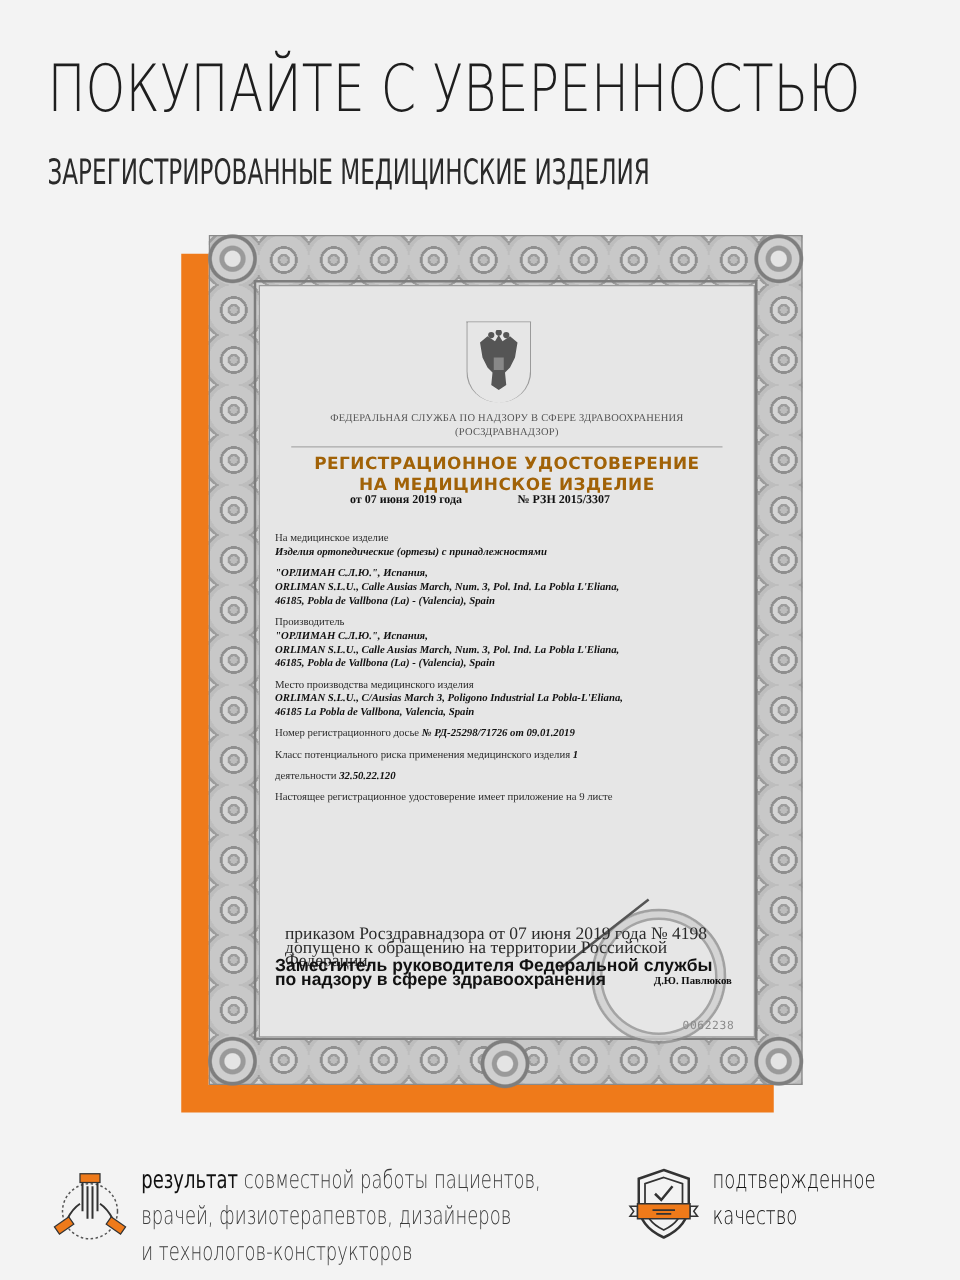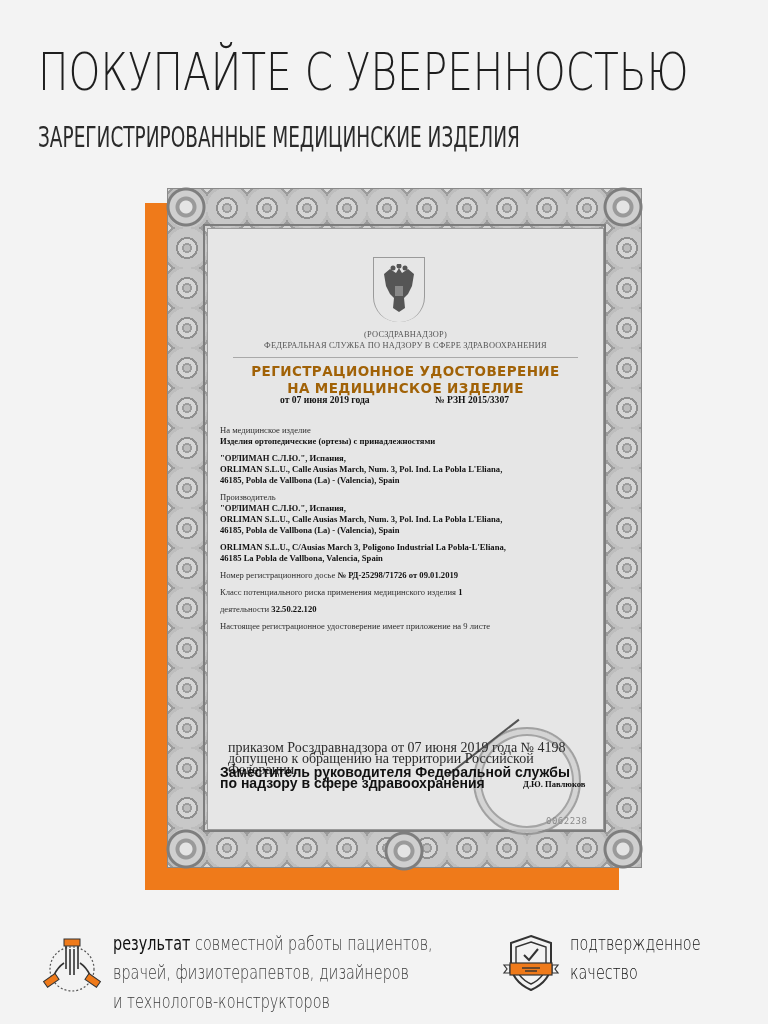--- a/index.html
+++ b/index.html
@@ -67,29 +67,29 @@
     position:absolute; left:0; right:0; text-align:center;
     font-family:"DejaVu Sans", sans-serif; font-weight:bold;
     color:#a16207; font-size:13.5px; letter-spacing:0.4px;
   }
   .title1 { top:134px; }
   .title2 { top:151px; }
   .dateline {
     position:absolute; top:165px; left:72px; font-weight:bold; font-size:9.6px;
     font-family:"Liberation Serif", serif; color:#111;
   }
-  .dateline .num { margin-left:63px; }
+  .dateline .num { margin-left:42px; }
   .body-text {
     position:absolute; left:12px; top:196px; width:375px;
     font-size:8.6px; line-height:11px;
     font-family:"Liberation Serif", serif;
   }
   .body-text .blk { margin-bottom:6px; }
   .body-text .lbl { color:#2e2e2e; }
-  .body-text b { color:#111; }
+  .body-text b { color:#111;font-style:italic; }
   .order {
     position:absolute; left:20px; top:513px; font-size:14px; line-height:11px;
     color:#2b2b2b; font-family:"Liberation Serif", serif;
   }
   .deputy {
     position:absolute; left:12px; top:538px; font-size:14px; line-height:11px; font-weight:bold; color:#111;
     font-family:Liberation Sans, sans-serif;
   }
   .signer {
     position:absolute; left:315px; top:550px; font-size:8.6px; font-weight:bold; color:#111;
@@ -145,22 +145,22 @@
     <div class="emblem">
       <svg width="38" height="50" viewBox="0 0 38 50">
         <path d="M19 4 L22 9 L28 5 L34 10 L32 22 L28 30 L24 34 L25 44 L19 48 L13 44 L14 34 L10 30 L6 22 L4 10 L10 5 L16 9 Z" fill="#555"></path>
         <rect x="15" y="22" width="8" height="10" fill="#888"></rect>
         <circle cx="13" cy="4" r="2.5" fill="#555"></circle>
         <circle cx="25" cy="4" r="2.5" fill="#555"></circle>
         <circle cx="19" cy="2" r="2.5" fill="#555"></circle>
       </svg>
     </div>
     <div class="agency">
+      <div>ФЕДЕРАЛЬНАЯ СЛУЖБА ПО НАДЗОРУ В СФЕРЕ ЗДРАВООХРАНЕНИЯ</div>
       <div>(РОСЗДРАВНАДЗОР)</div>
-      <div>ФЕДЕРАЛЬНАЯ СЛУЖБА ПО НАДЗОРУ В СФЕРЕ ЗДРАВООХРАНЕНИЯ</div>
     </div>
     <div class="divider"></div>
     <div class="title1">РЕГИСТРАЦИОННОЕ УДОСТОВЕРЕНИЕ</div>
     <div class="title2">НА МЕДИЦИНСКОЕ ИЗДЕЛИЕ</div>
     <div class="dateline">
       <span>от 07 июня 2019 года</span>
       <span class="num">№ РЗН 2015/3307</span>
     </div>
 
     <div class="body-text">
@@ -173,20 +173,21 @@
         <div>ORLIMAN S.L.U., Calle Ausias March, Num. 3, Pol. Ind. La Pobla L'Eliana,</div>
         <div>46185, Pobla de Vallbona (La) - (Valencia), Spain</div></b>
       </div>
       <div class="blk">
         <div class="lbl">Производитель</div>
         <b><div>"ОРЛИМАН С.Л.Ю.", Испания,</div>
         <div>ORLIMAN S.L.U., Calle Ausias March, Num. 3, Pol. Ind. La Pobla L'Eliana,</div>
         <div>46185, Pobla de Vallbona (La) - (Valencia), Spain</div></b>
       </div>
       <div class="blk">
+        <div class="lbl">Место производства медицинского изделия</div>
         <b><div>ORLIMAN S.L.U., C/Ausias March 3, Poligono Industrial La Pobla-L'Eliana,</div>
         <div>46185 La Pobla de Vallbona, Valencia, Spain</div></b>
       </div>
       <div class="blk">
         <span class="lbl">Номер регистрационного досье</span>
         <b>№ РД-25298/71726 от 09.01.2019</b>
       </div>
       <div class="blk">
         <span class="lbl">Класс потенциального риска применения медицинского изделия</span>
         <b>1</b>

